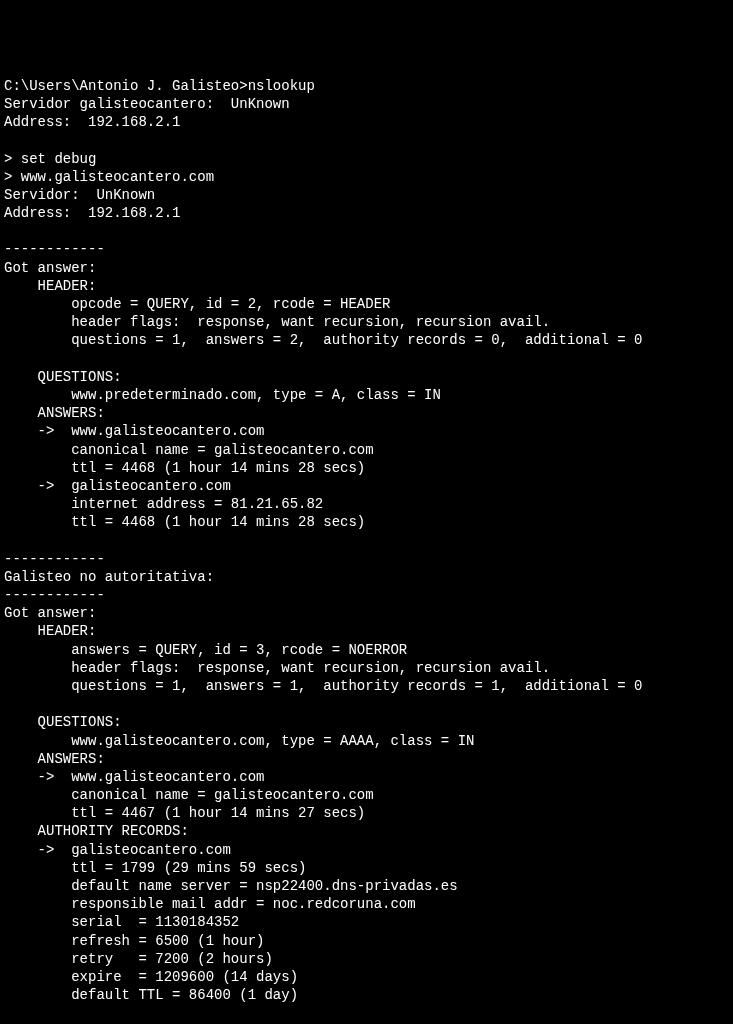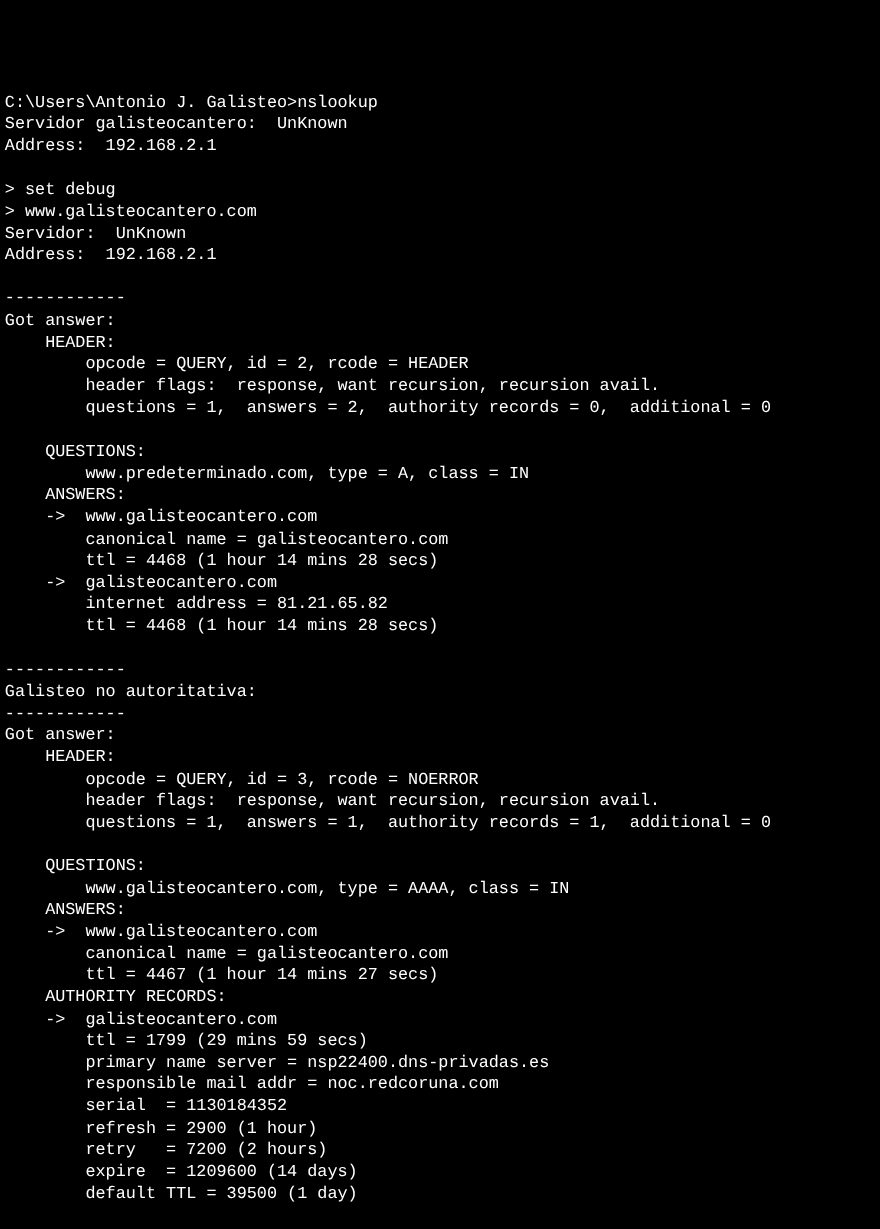--- a/index.html
+++ b/index.html
@@ -50,40 +50,40 @@
 <span>        ttl = 4468 (1 hour 14 mins 28 secs)</span>
 <span>    -&gt;  galisteocantero.com</span>
 <span>        internet address = 81.21.65.82</span>
 <span>        ttl = 4468 (1 hour 14 mins 28 secs)</span>
 
 <span>------------</span>
 <span>Galisteo no autoritativa:</span>
 <span>------------</span>
 <span>Got answer:</span>
 <span>    HEADER:</span>
-<span>        opcode = QUERY, id = 3, rcode = NOERROR</span>
+<span>        answers = QUERY, id = 3, rcode = NOERROR</span>
 <span>        header flags:  response, want recursion, recursion avail.</span>
 <span>        questions = 1,  answers = 1,  authority records = 1,  additional = 0</span>
 
 <span>    QUESTIONS:</span>
 <span>        www.galisteocantero.com, type = AAAA, class = IN</span>
 <span>    ANSWERS:</span>
 <span>    -&gt;  www.galisteocantero.com</span>
 <span>        canonical name = galisteocantero.com</span>
 <span>        ttl = 4467 (1 hour 14 mins 27 secs)</span>
 <span>    AUTHORITY RECORDS:</span>
 <span>    -&gt;  galisteocantero.com</span>
 <span>        ttl = 1799 (29 mins 59 secs)</span>
-<span>        primary name server = nsp22400.dns-privadas.es</span>
+<span>        default name server = nsp22400.dns-privadas.es</span>
 <span>        responsible mail addr = noc.redcoruna.com</span>
 <span>        serial  = 1130184352</span>
-<span>        refresh = 2900 (1 hour)</span>
+<span>        refresh = 6500 (1 hour)</span>
 <span>        retry   = 7200 (2 hours)</span>
 <span>        expire  = 1209600 (14 days)</span>
-<span>        default TTL = 39500 (1 day)</span>
+<span>        default TTL = 86400 (1 day)</span>
 
 <span>------------</span>
 
 
 
 
 </div>
 
 
 

